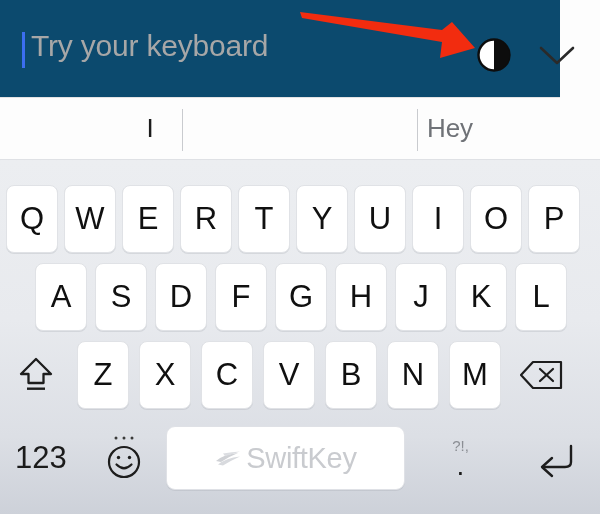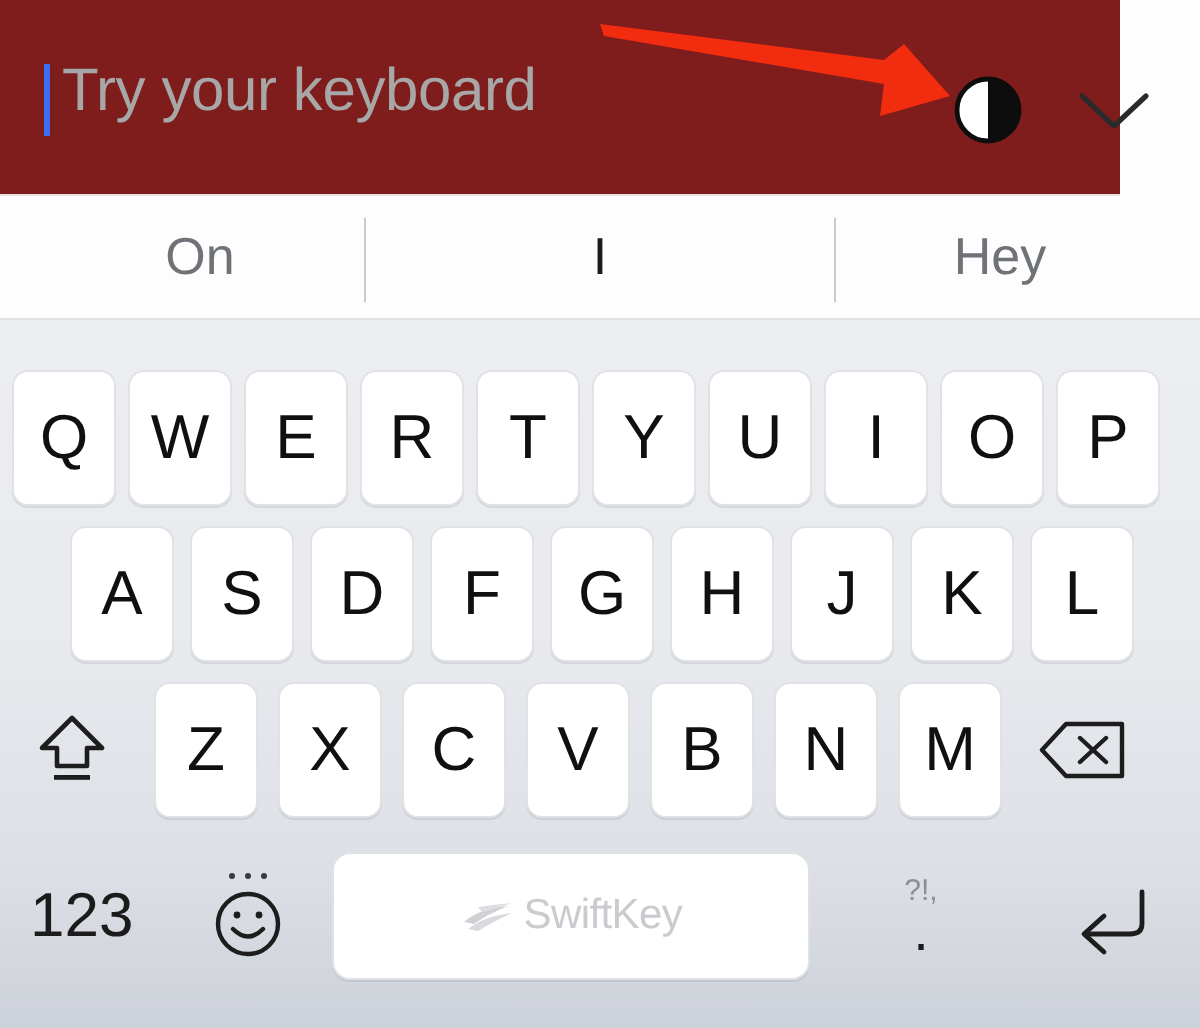--- a/index.html
+++ b/index.html
@@ -18,21 +18,21 @@
     overflow: hidden;
     background: #fdfdfd;
   }
 
   
   .topbar {
     position: absolute;
     left: 0; top: 0;
     width: 560px;
     height: 98px;
-    background: #7f1d1d;
+    background: #0c4a6e;
     border-bottom: 1px solid #e3e3e4;
     box-sizing: border-box;
     text-align: center;
   }
   .caret {
     position: absolute;
     left: 22px;
     top: 32px;
     width: 3px;
     height: 36px;
@@ -224,21 +224,21 @@
     align-items: center;
     justify-content: center;
   }
 
   .swiftkey-logo {
     display: flex;
     align-items: center;
     gap: 2px;
   }
   .swiftkey-word {
-    font-size: 21px;
+    font-size: 29px;
     color: #c9cbcf;
     font-weight: 400;
     letter-spacing: -0.3px;
   }
 
   
   .annotation-arrow {
     position: absolute;
     left: 290px;
     top: 0px;
@@ -266,23 +266,20 @@
     </div>
 
     <div class="chevron-btn">
       <svg width="46" height="30" viewBox="0 0 46 30">
         <polyline points="7,8 23,23 39,8" fill="none" stroke="#2a2a2a" stroke-width="2.6" stroke-linecap="round" stroke-linejoin="round"></polyline>
       </svg>
     </div>
   </div>
 
   <div class="suggestbar">
-    <div class="suggestion">
-      <span>On</span>
-    </div>
     <div class="suggestion center">
       <span>I</span>
     </div>
     <div class="suggestion">
       <span>Hey</span>
     </div>
     <div class="sugg-div d1"></div>
     <div class="sugg-div d2"></div>
   </div>
 

